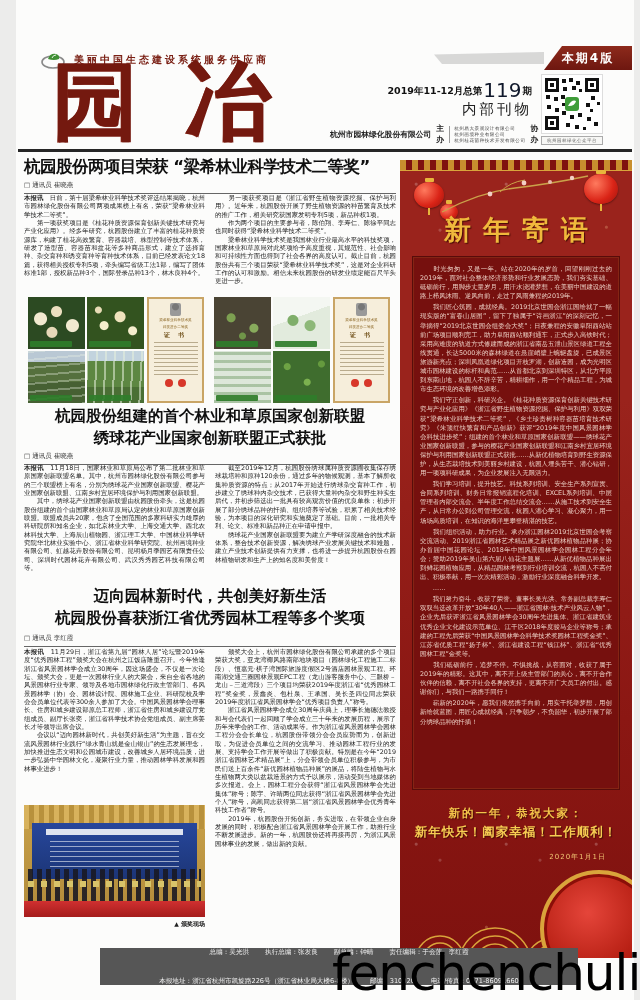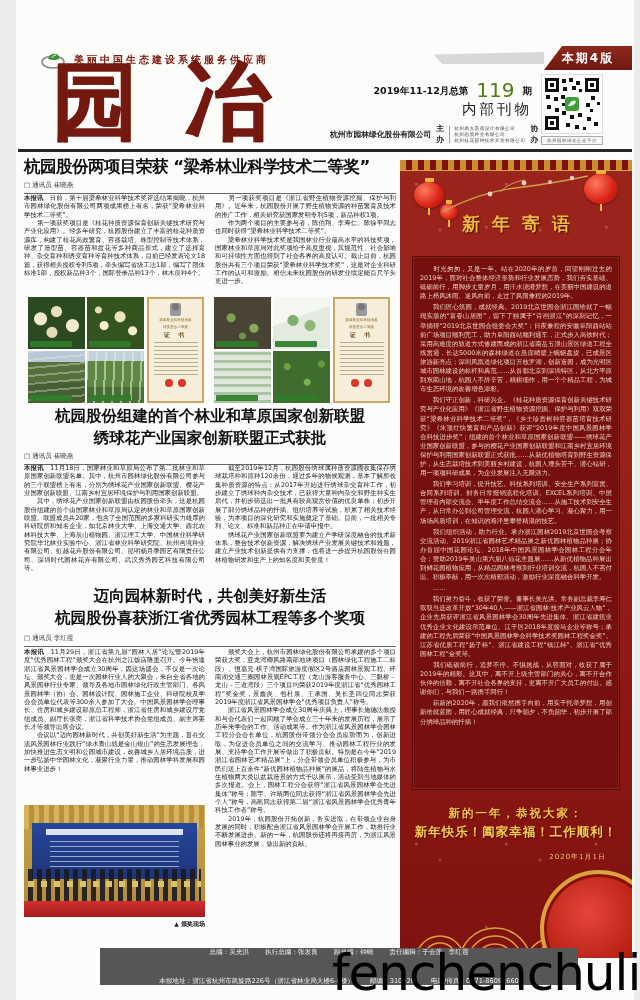--- a/index.html
+++ b/index.html
@@ -14,21 +14,21 @@
   .tagline{font-size:10px;font-weight:bold;color:#7a2015;letter-spacing:3px;font-family:"DejaVu Serif","Liberation Serif",serif;}
   .badge{position:absolute;right:8px;top:46px;width:88px;height:24px;background:linear-gradient(180deg,#8d2a1c,#6e1710);
          color:#fff;font-size:12px;font-weight:bold;letter-spacing:2px;display:flex;align-items:center;justify-content:center;
          clip-path:polygon(18px 0,100% 0,100% 100%,0 100%);}
   .badge-tail{position:absolute;right:96px;top:52px;width:110px;height:12px;background:#b9b9b9;
               clip-path:polygon(0 20%,100% 0,100% 100%,8px 100%);opacity:.55}
   .masthead-title{position:absolute;left:52px;top:58px;font-size:86px;line-height:86px;font-weight:bold;
                   color:#74190f;font-family:"DejaVu Serif","Liberation Serif",serif;letter-spacing:46px;
                   text-shadow:1px 1px 0 #74190f, -0.5px 0.5px 0 #8a2b1c;transform:scaleY(.98);}
   .issue-line{position:absolute;right:108px;top:82px;display:flex;align-items:flex-end;font-weight:bold;font-size:9.5px;color:#111;}
-  .issue-num{font-size:20px;line-height:16px;color:#4d7c0f;font-weight:normal;margin:0 8px;}
+  .issue-num{font-size:20px;line-height:16px;color:#0f172a;font-weight:normal;margin:0 1px;}
   .pubtype{position:absolute;right:108px;top:100px;font-size:14.5px;letter-spacing:3px;color:#222;font-weight:500;}
   .orgrow{position:absolute;left:330px;top:123px;width:208px;display:flex;align-items:center;gap:5px;}
   .org{font-size:7.8px;font-weight:bold;color:#222;white-space:nowrap;}
   .orgrole{font-size:7.8px;font-weight:bold;}
   .coorgs{display:flex;flex-direction:column;gap:1px;border-left:0.5px solid #999;padding-left:4px;}
   .coorgs div{font-size:4.6px;color:#444;letter-spacing:.5px;white-space:nowrap;}
   .coorole{font-size:7.8px;font-weight:bold;}
   .qr{position:absolute;left:541px;top:74px;width:62px;}
   .qr svg{display:block;border:1px solid #ddd;background:#fff;}
   .qrcap{margin-top:2px;border:0.5px solid #aaa;background:#f7f7f5;color:#666;font-size:4.5px;text-align:center;padding:1px 0;letter-spacing:.5px;}
@@ -86,21 +86,21 @@
   
   .sidebar{position:absolute;left:400px;top:160px;width:232px;height:798px;overflow:hidden;
       background:
         radial-gradient(circle at 18% 22%,rgba(255,255,255,.22) 0 1px,rgba(0,0,0,0) 2px),
         radial-gradient(circle at 72% 48%,rgba(255,220,160,.25) 0 1px,rgba(0,0,0,0) 2px),
         radial-gradient(circle at 40% 78%,rgba(255,255,255,.18) 0 1px,rgba(0,0,0,0) 2px),
         linear-gradient(180deg,#9a231c 0 30%,#8b1713 70%,#7f120f);
       background-size:90px 110px,120px 140px,100px 90px,100% 100%;}
   .sb-band{position:absolute;left:0;right:0;top:0;height:10px;
       background:repeating-linear-gradient(90deg,#c98f2e 0 6px,#7f120f 6px 12px);border-bottom:1px solid #d9a43b;}
-  .sb-title{position:absolute;left:0;right:0;top:52px;text-align:center;font-size:18px;font-weight:bold;color:#f0b93c;
+  .sb-title{position:absolute;left:0;right:0;top:52px;text-align:center;font-size:27px;font-weight:bold;color:#f0b93c;
       letter-spacing:12px;text-indent:12px;font-family:Liberation Sans, sans-serif;
       text-shadow:1px 1px 1px #4a0c06;}
   .sb-inner{position:absolute;left:12px;right:12px;top:96px;height:534px;background:#76100e;
       border:1px solid rgba(0,0,0,.25);box-shadow:0 0 0 1px rgba(217,164,59,.15) inset;
       padding:8px 7px;box-sizing:border-box;overflow:hidden;}
   .sb-inner p{margin:0 0 2px 0;font-size:6.4px;line-height:1.42;text-align:justify;color:#eccfc4;white-space:pre-line;}
   .sb-greet1{position:absolute;left:0;right:0;top:646px;text-align:center;font-size:11.5px;font-weight:bold;color:#f3c34a;
       font-family:"DejaVu Serif","Liberation Serif",serif;letter-spacing:2px;text-shadow:1px 1px 1px #4a0c06;}
   .sb-greet2{position:absolute;left:0;right:0;top:664px;text-align:center;font-size:12.5px;font-weight:bold;color:#f6cc52;
       font-family:"DejaVu Serif","Liberation Serif",serif;letter-spacing:1px;text-shadow:1px 1px 1px #4a0c06;}

